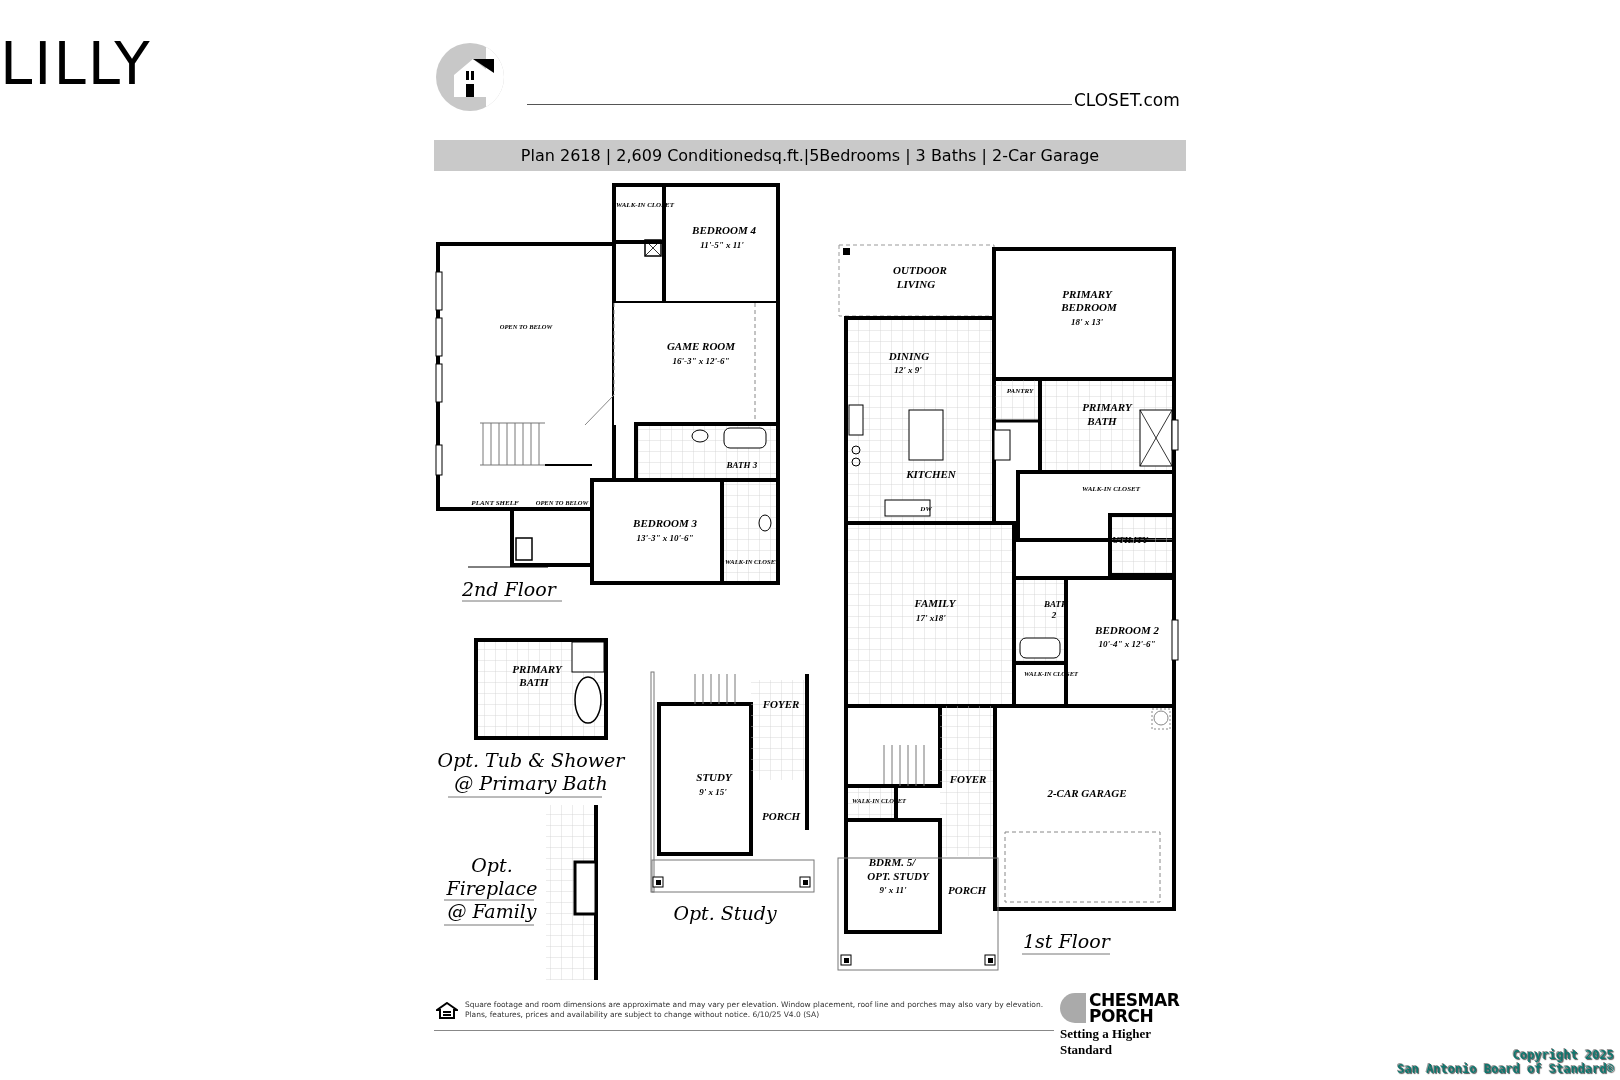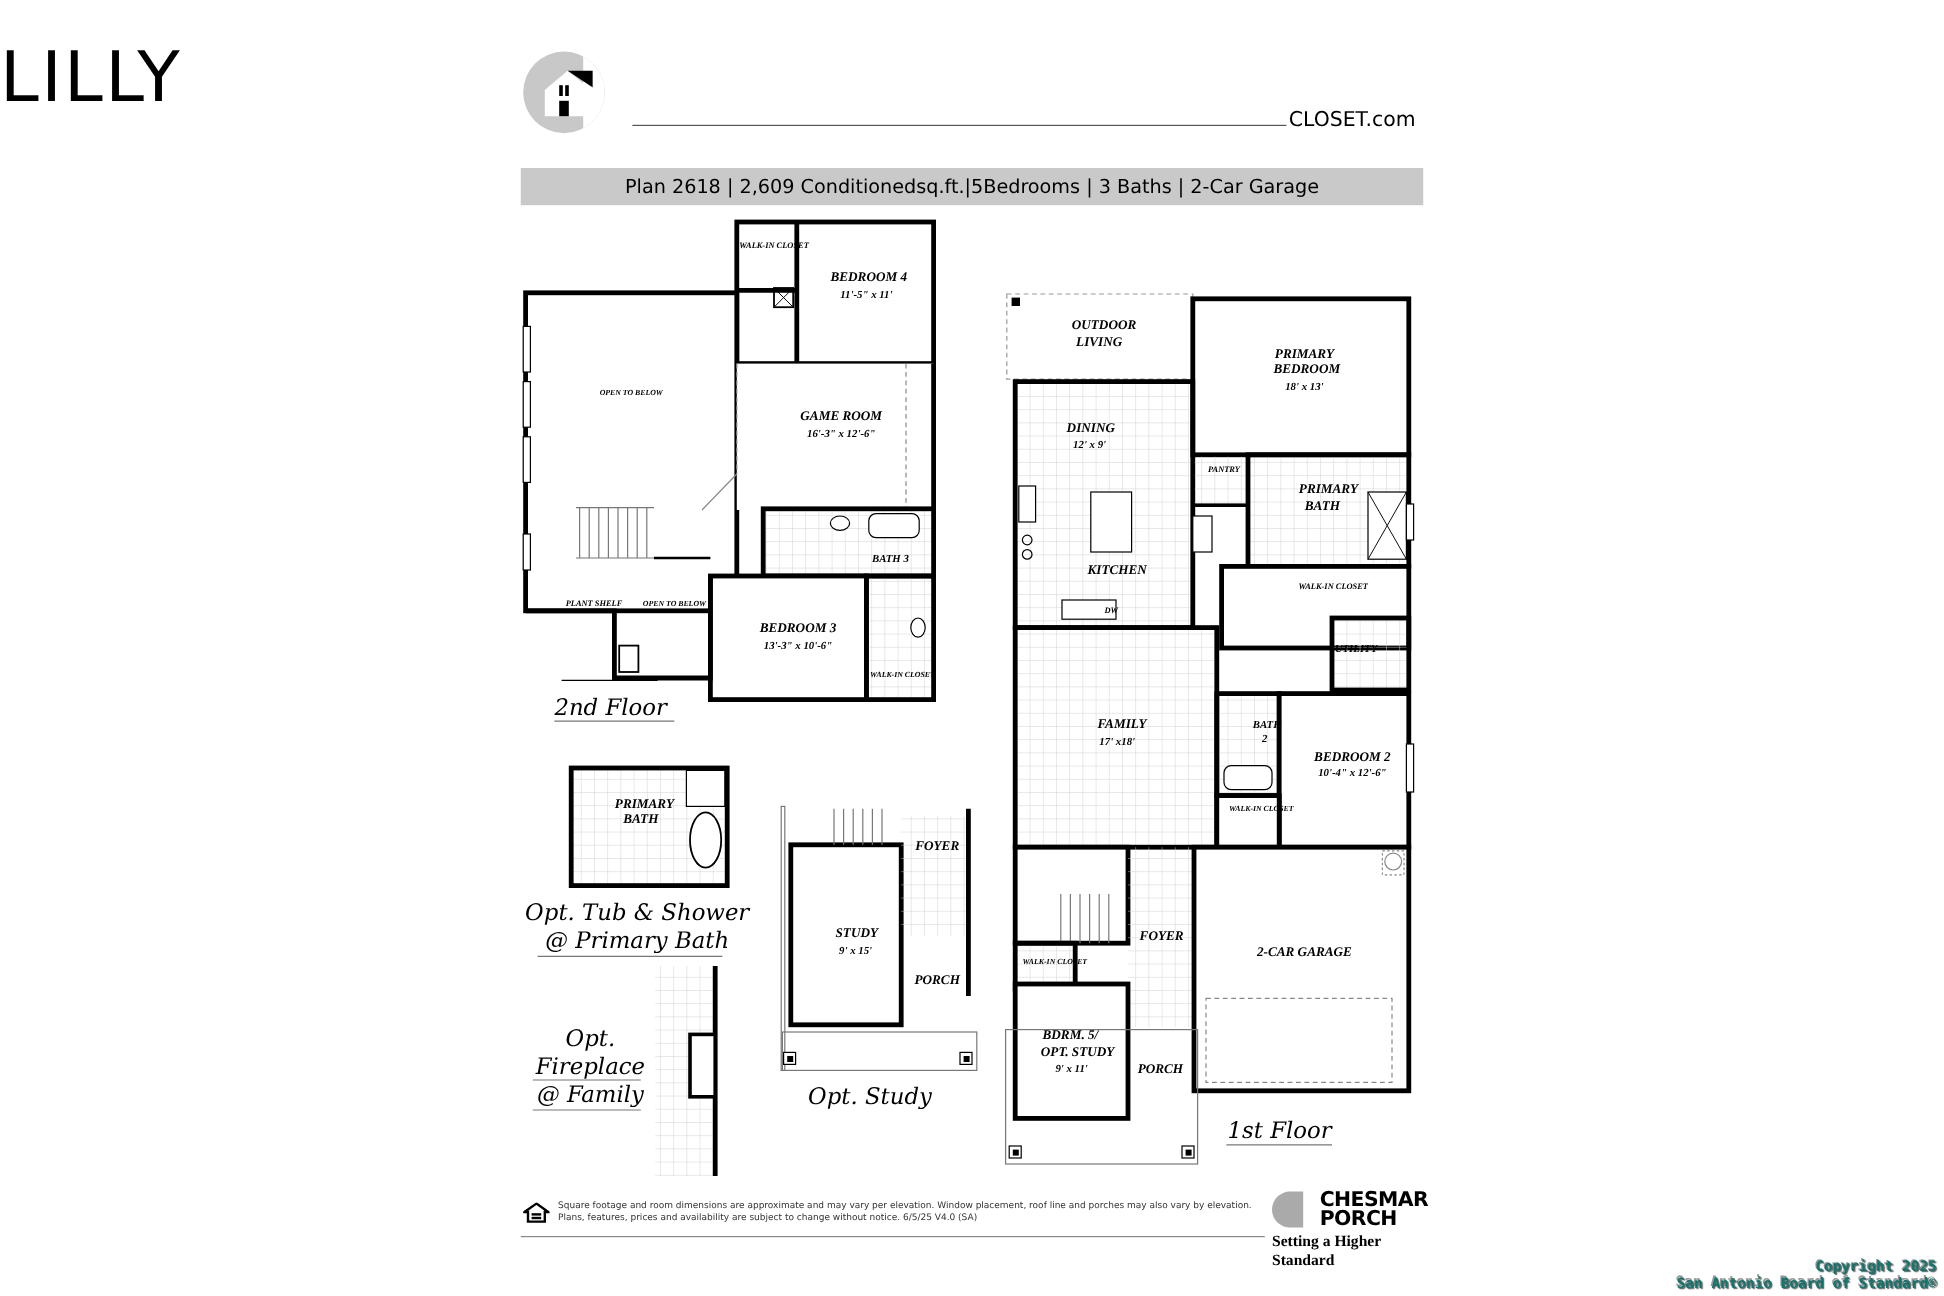--- a/index.html
+++ b/index.html
@@ -250,24 +250,24 @@
     <text class="lbl" x="781" y="820" font-size="11" text-anchor="middle">PORCH</text>
     <text class="cap" x="725" y="920" font-size="19" text-anchor="middle">Opt. Study</text>
   </g>
 </svg>
 
 <svg class="abs" style="left:436px;top:1002px" width="22" height="20" viewBox="0 0 22 20">
   <polygon points="11,1 21,8 18,8 18,16 4,16 4,8 1,8" fill="none" stroke="#000" stroke-width="2"></polygon>
   <rect x="7" y="9" width="8" height="2" fill="#000"></rect>
     <rect x="7" y="12" width="8" height="2" fill="#000"></rect>
 </svg>
-<div class="abs footer-text">Square footage and room dimensions are approximate and may vary per elevation. Window placement, roof line and porches may also vary by elevation. Plans, features, prices and availability are subject to change without notice. 6/5/25  V4.0 (SA)</div>
+<div class="abs footer-text">Square footage and room dimensions are approximate and may vary per elevation. Window placement, roof line and porches may also vary by elevation. Plans, features, prices and availability are subject to change without notice. 6/10/25  V4.0 (SA)</div>
 <div class="abs footer-line"></div>
 <div class="abs brand">
-  <div style="display:flex;align-items:center;justify-content:space-between;">
+  <div style="display:flex;align-items:center;">
     <div style="width:26px;height:30px;border-radius:15px 0 0 15px;background:#aaa;margin-right:3px;"></div>
     <div>
       <div class="brand-name">CHESMAR</div>
       <div class="brand-name">PORCH</div>
     </div>
   </div>
   <div class="brand-tag">Setting a Higher Standard</div>
 </div>
 
 <div class="abs copyright">

